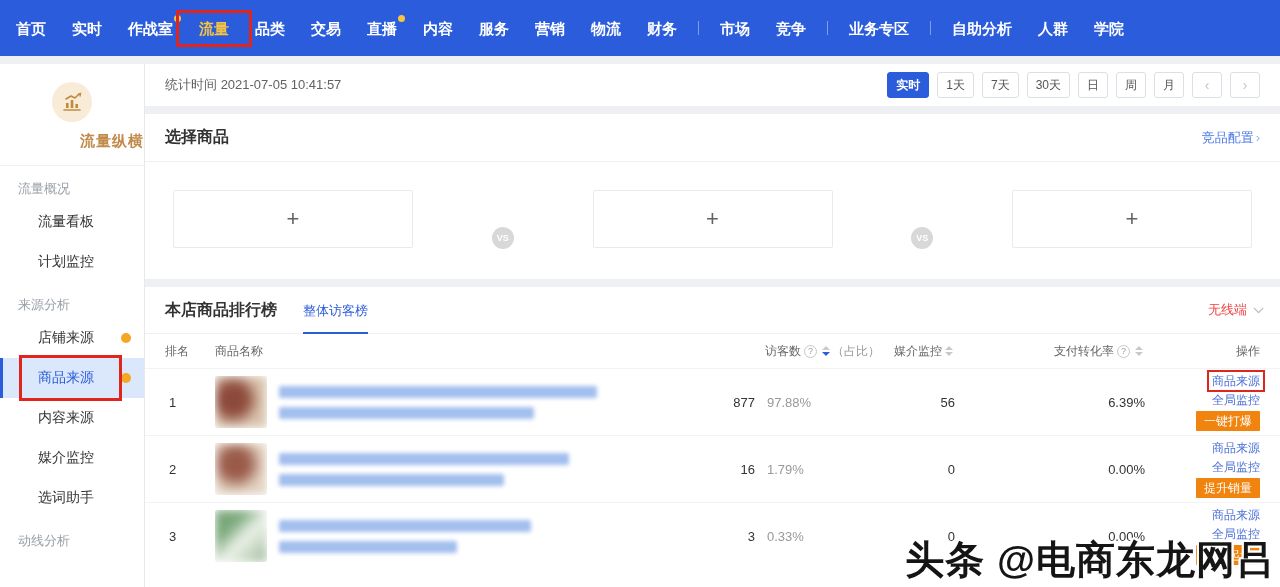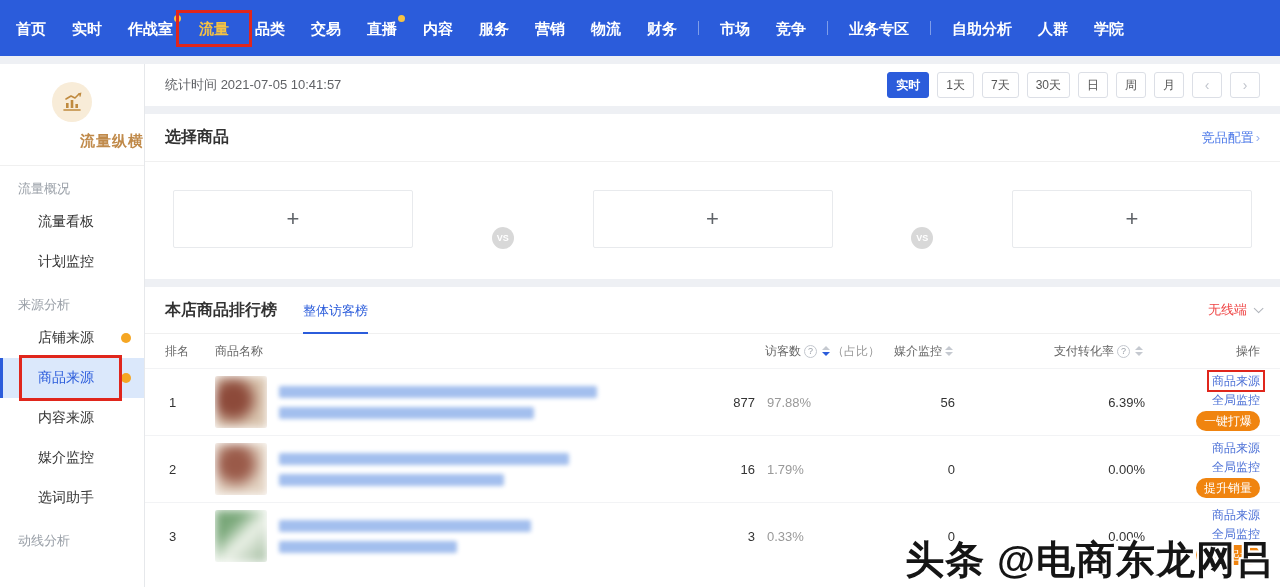--- a/index.html
+++ b/index.html
@@ -80,21 +80,21 @@
   .thumb i { display:block; width:100%; height:100%; filter:blur(5px); }
   .thumb-1 i { background:radial-gradient(circle at 35% 45%, #8d4a3a 0 30%, #d9c4ae 62%); }
   .thumb-2 i { background:radial-gradient(circle at 40% 40%, #9a5a49 0 28%, #e3d3c2 62%); }
   .thumb-3 i { background:linear-gradient(135deg, #7aa87a 0 30%, #eef3ea 55%, #9db89a); }
   .plines { display:flex; flex-direction:column; gap:9px; }
   .pline { height:12px; border-radius:2px; background:#a3bfee; filter:blur(2px); }
   .share-val { color:#999; padding-left:12px; }
   .ops { display:flex; flex-direction:column; align-items:flex-end; gap:3px; line-height:1.35; }
   .op-link { font-size:12px; color:#4a6fd6; cursor:pointer; position:relative; }
   .op-link.boxed::after { content:''; position:absolute; inset:-3px -5px; border:2px solid #e0261c; pointer-events:none; }
-  .op-action { font-size:12px; color:#fff; background:#f0840f; padding:2px 8px; border-radius:10px; cursor:pointer; }
+  .op-action { font-size:12px; color:#fff; background:#f0840f; padding:2px 8px; border-radius:1px; cursor:pointer; }
 
   
   .watermark { position:absolute; right:4px; bottom:0px; z-index:20; font-size:39px; font-weight:900; color:#151515; letter-spacing:1px; white-space:nowrap;
     text-shadow:-2px -2px 0 #fff, 2px -2px 0 #fff, -2px 2px 0 #fff, 2px 2px 0 #fff, 0 -2px 0 #fff, 0 2px 0 #fff, -2px 0 0 #fff, 2px 0 0 #fff; }
 </style>
 </head>
 <body>
 
 <div class="topnav">
   <div class="nav-item">首页</div>

